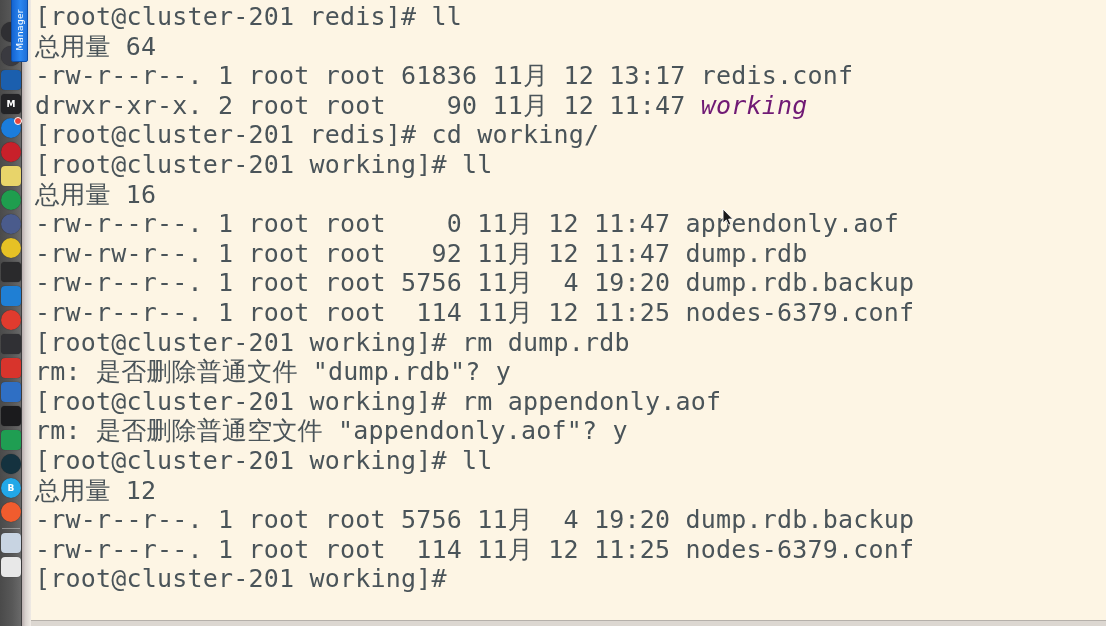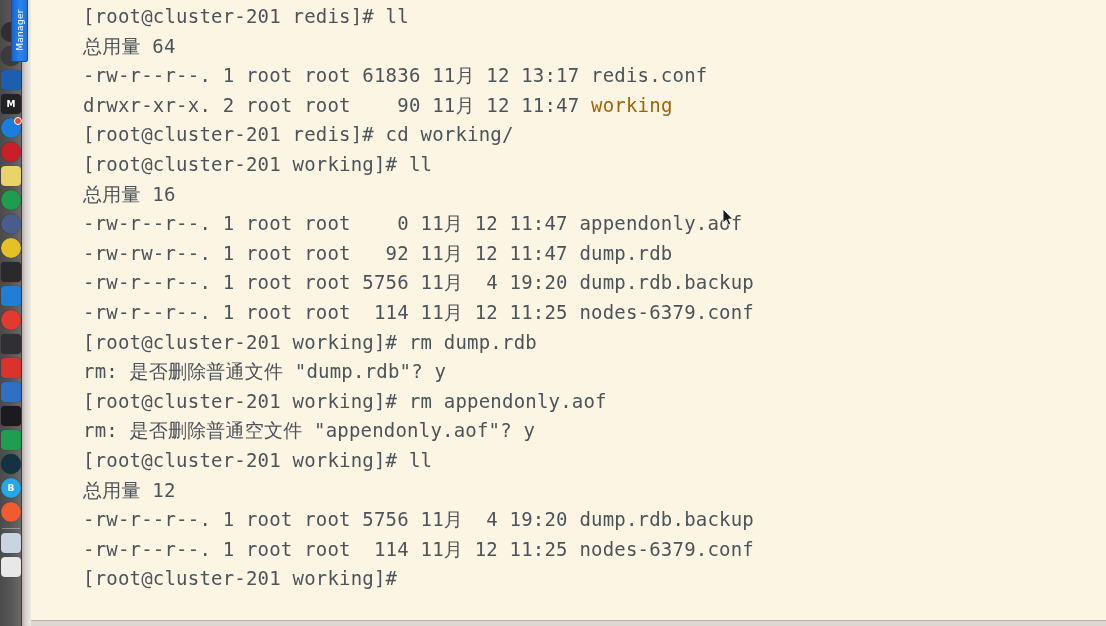--- a/index.html
+++ b/index.html
@@ -106,29 +106,28 @@
     height: 620px;
     background: #fdf5e4;
     overflow: hidden;
   }
   #term-text {
     position: absolute;
     left: 4px;
     top: 2px;
     right: 0;
     font-family: "DejaVu Sans Mono", "Liberation Mono", monospace;
-    font-size: 19px;
+    font-size: 25px;
     line-height: 29.6px;
     color: #4a5459;
     white-space: pre;
     letter-spacing: .2px;
-    margin-left: 48px;
   }
   #term-text .line { height: 29.6px; }
-  #term-text .dir { color: #a16207; }
+  #term-text .dir { color: #701a75; font-style: italic; }
 
   #term-bottom-edge {
     position: absolute;
     left: 31px;
     top: 620px;
     width: 1075px;
     height: 6px;
     background: #dcd7d1;
     border-top: 1px solid #b5b0aa;
     box-sizing: border-box;

